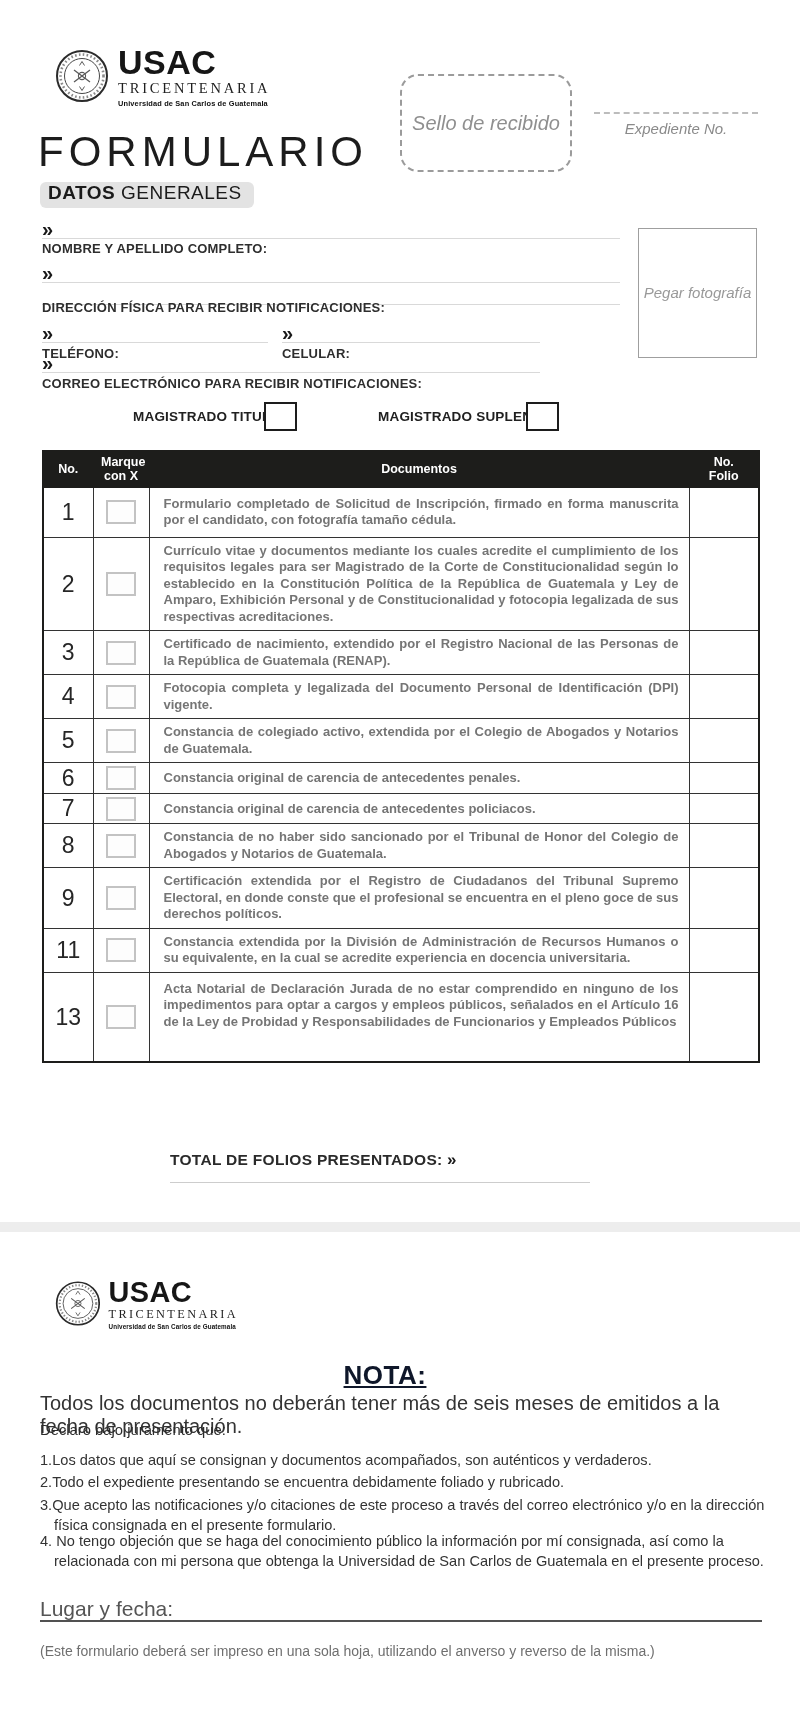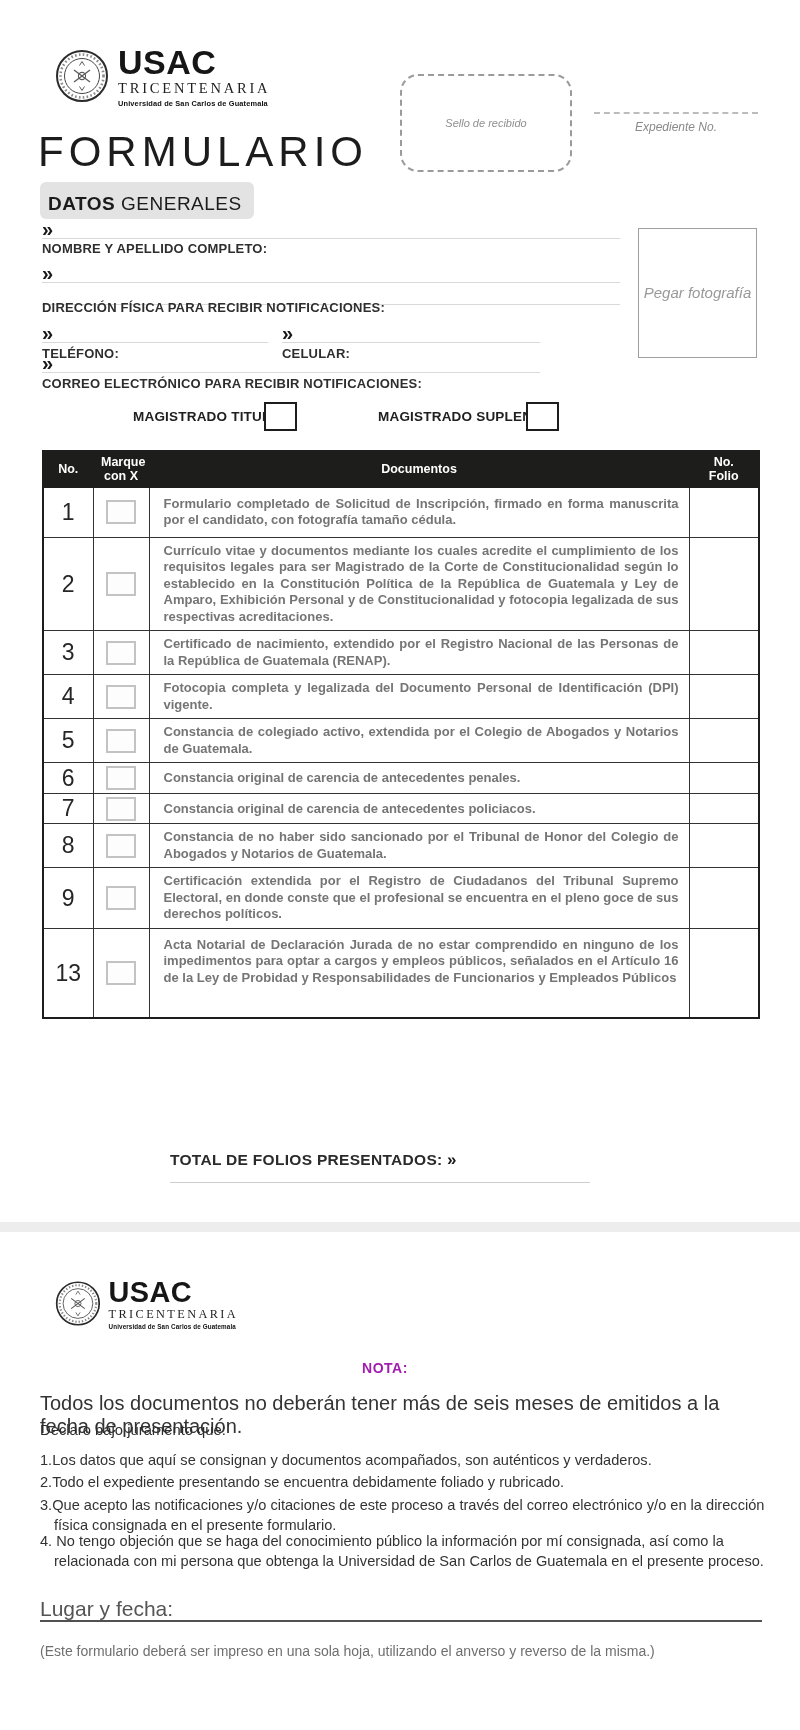--- a/index.html
+++ b/index.html
@@ -10,28 +10,28 @@
   .logo{position:absolute;display:flex;gap:9px;align-items:flex-start;}
   .logo .seal{width:54px;height:54px;flex:none;margin-top:3px;}
   .logo .brand{font-size:34px;font-weight:800;line-height:.95;letter-spacing:.5px;color:#161616;}
   .logo .tric{font-family:"Liberation Serif","DejaVu Serif",serif;font-size:14.5px;letter-spacing:2.8px;color:#1f1f1f;margin-top:2px;}
   .logo .tag{font-size:7.4px;font-weight:700;letter-spacing:.15px;color:#0f0f0f;margin-top:2px;}
   .logo.small{transform:scale(.85);transform-origin:top left;}
 
   
   .sello{position:absolute;left:400px;top:74px;width:168px;height:94px;border:2px dashed #9b9b9b;
          border-radius:18px;display:flex;align-items:center;justify-content:center;text-align:center;
-         font-style:italic;color:#8f8f8f;font-size:11px;line-height:1.3;}
+         font-style:italic;color:#8f8f8f;font-size:20px;line-height:1.3;}
   .exped{position:absolute;left:594px;top:112px;width:164px;border-top:2px dashed #bcbcbc;
-         padding-top:6px;text-align:center;font-style:italic;color:#8a8a8a;font-size:12px;}
+         padding-top:6px;text-align:center;font-style:italic;color:#8a8a8a;font-size:15px;}
 
   .title{position:absolute;left:38px;top:131px;margin:0;font-size:42px;font-weight:200;
          letter-spacing:5px;color:#1c1c1c;line-height:1;}
   .badge{position:absolute;left:40px;top:182px;background:#e3e3e3;border-radius:6px;
-         padding:11px 12px 4px 8px;font-size:19px;letter-spacing:.5px;color:#1b1b1b;}
+         padding:0 12px 4px 8px;font-size:19px;letter-spacing:.5px;color:#1b1b1b;}
   .badge .bd{font-weight:800;}
 
   
   .wline{position:absolute;border-bottom:1.6px solid #d9d9d9;}
   .chev{font-weight:700;font-size:20px;color:#191919;line-height:1;}
   .wline .chev{position:absolute;left:0;bottom:-1px;}
   .flabel{position:absolute;font-size:13px;font-weight:600;color:#2e2e2e;letter-spacing:.2px;}
   .photo{position:absolute;left:638px;top:228px;width:117px;height:128px;border:1.5px solid #9f9f9f;
          display:flex;align-items:center;justify-content:center;text-align:center;
          font-style:italic;color:#999;font-size:15px;line-height:1.35;}
@@ -50,21 +50,21 @@
   .cbx{display:block;margin:0 auto;width:26px;height:20px;border:2px solid #c3c3c3;background:#fdfdfd;}
 
   .total{position:absolute;left:170px;top:1150px;width:420px;border-bottom:1.5px solid #cdcdcd;
          padding-bottom:12px;font-size:15.5px;font-weight:600;color:#2a2a2a;letter-spacing:.3px;}
   .total .chev-inline{font-weight:700;font-size:17px;color:#191919;}
 
   .sep{position:absolute;left:0;top:1222px;width:800px;height:10px;background:#ededed;}
 
   
   .nota-title{position:absolute;left:40px;top:1360px;width:690px;text-align:center;
-              font-size:14px;font-weight:700;color:#a21caf;letter-spacing:.5px;}
+              font-size:26px;font-weight:700;color:#0f172a;letter-spacing:.5px;text-decoration:underline;}
   .nota-text{position:absolute;left:40px;top:1392px;width:724px;font-size:20px;color:#333;}
   .declaro{position:absolute;left:40px;top:1422px;font-size:14.8px;font-weight:400;color:#2b2b2b;}
   .nitem{position:absolute;left:40px;width:724px;font-size:14.6px;color:#333;
          padding-left:14px;text-indent:-14px;line-height:1.35;}
   .lugar{position:absolute;left:40px;top:1597px;font-size:21px;color:#555;}
   .lugar-line{position:absolute;left:40px;top:1620px;width:722px;border-top:2.5px solid #515151;}
   .printnote{position:absolute;left:40px;top:1643px;font-size:14px;color:#6f6f6f;}
 </style>
 </head>
 <body>
@@ -220,20 +220,28 @@
           <td></td>
         </tr>
         <tr style="height:60px;">
           <td class="cell-no">9</td>
           <td>
               <span class="cbx"></span>
             </td>
           <td class="cell-doc">Certificación extendida por el Registro de Ciudadanos del Tribunal Supremo Electoral, en donde conste que el profesional se encuentra en el pleno goce de sus derechos políticos.</td>
           <td></td>
         </tr>
+        <tr style="height:42px;">
+          <td class="cell-no">11</td>
+          <td>
+              <span class="cbx"></span>
+            </td>
+          <td class="cell-doc">Constancia extendida por la División de Administración de Recursos Humanos o su equivalente, en la cual se acredite experiencia en docencia universitaria.</td>
+          <td></td>
+        </tr>
         <tr style="height:90px;">
           <td class="cell-no">13</td>
           <td>
               <span class="cbx"></span>
             </td>
           <td class="cell-doc" style="vertical-align:top;padding-top:8px;">Acta Notarial de Declaración Jurada de no estar comprendido en ninguno de los impedimentos para optar a cargos y empleos públicos, señalados en el Artículo 16 de la Ley de Probidad y Responsabilidades de Funcionarios y Empleados Públicos</td>
           <td></td>
         </tr>
       </tbody>
     </table>

